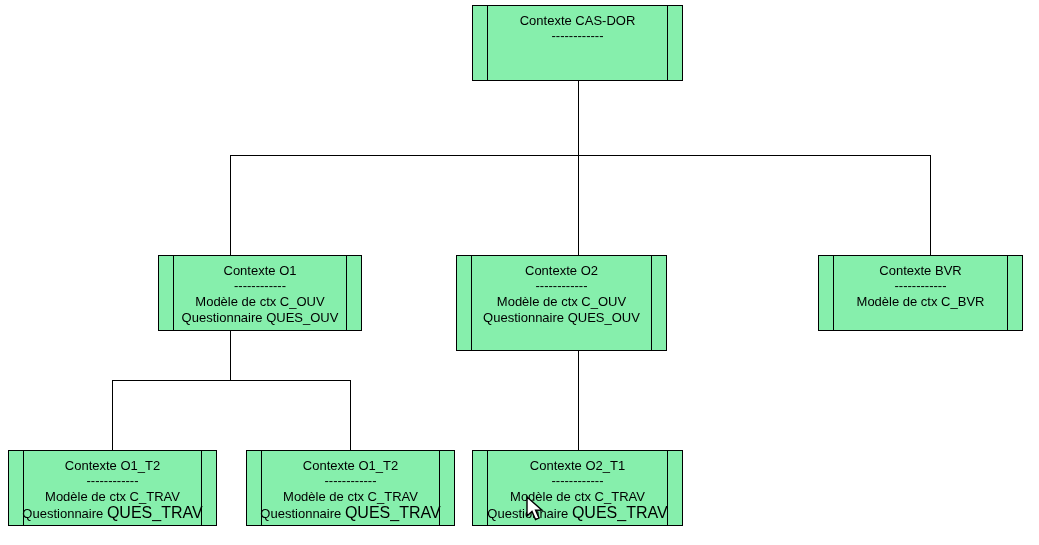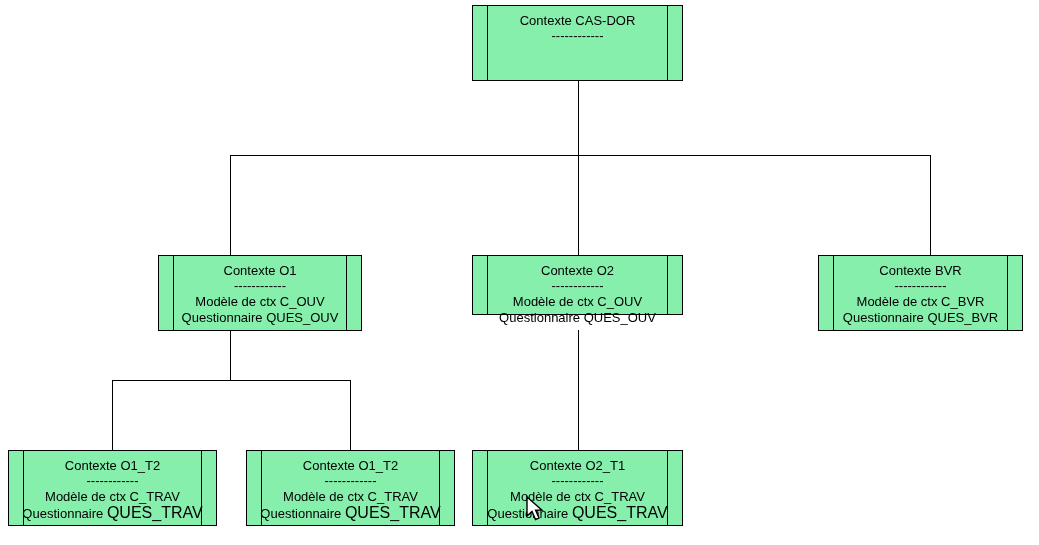--- a/index.html
+++ b/index.html
@@ -121,43 +121,40 @@
     <div class="node-body">
       <div class="node-title">Contexte O1</div>
       <div class="node-sep">------------</div>
       <div class="node-line first">Modèle de ctx C_OUV</div>
       <div class="node-line">
         <span>Questionnaire </span><span>QUES_OUV</span>
       </div>
     </div>
   </div>
 
-  <div class="node" style="left:472px; top:255px; width:211px; height:60px;">
+  <div class="node" style="left:456px; top:255px; width:211px; height:96px;">
     <div class="bar left"></div>
     <div class="bar right"></div>
     <div class="node-body">
       <div class="node-title">Contexte O2</div>
       <div class="node-sep">------------</div>
       <div class="node-line first">Modèle de ctx C_OUV</div>
       <div class="node-line">
         <span>Questionnaire </span><span>QUES_OUV</span>
       </div>
     </div>
   </div>
 
   <div class="node" style="left:818px; top:255px; width:205px; height:76px;">
     <div class="bar left"></div>
     <div class="bar right"></div>
     <div class="node-body">
       <div class="node-title">Contexte BVR</div>
       <div class="node-sep">------------</div>
       <div class="node-line first">Modèle de ctx C_BVR</div>
-      <div class="node-line">
-        <span>Questionnaire </span><span>QUES_BVR</span>
-      </div>
     </div>
   </div>
 
   <div class="node" style="left:8px; top:450px; width:209px; height:76px;">
     <div class="bar left"></div>
     <div class="bar right"></div>
     <div class="node-body">
       <div class="node-title">Contexte O1_T2</div>
       <div class="node-sep">------------</div>
       <div class="node-line first">Modèle de ctx C_TRAV</div>

